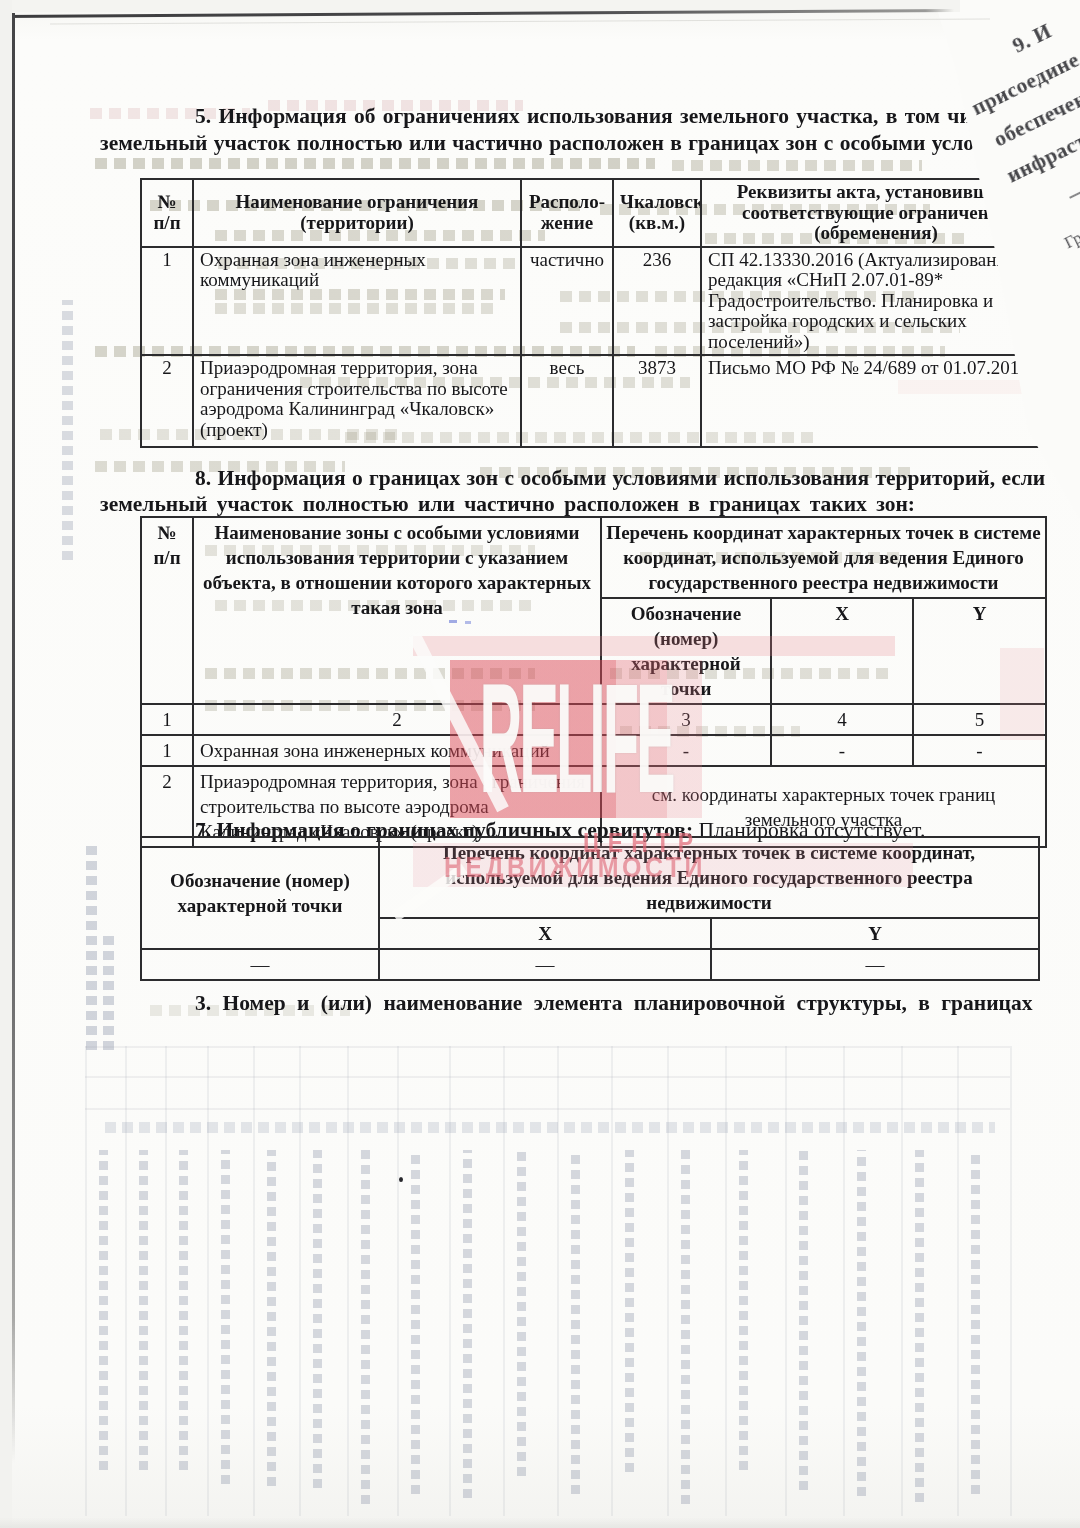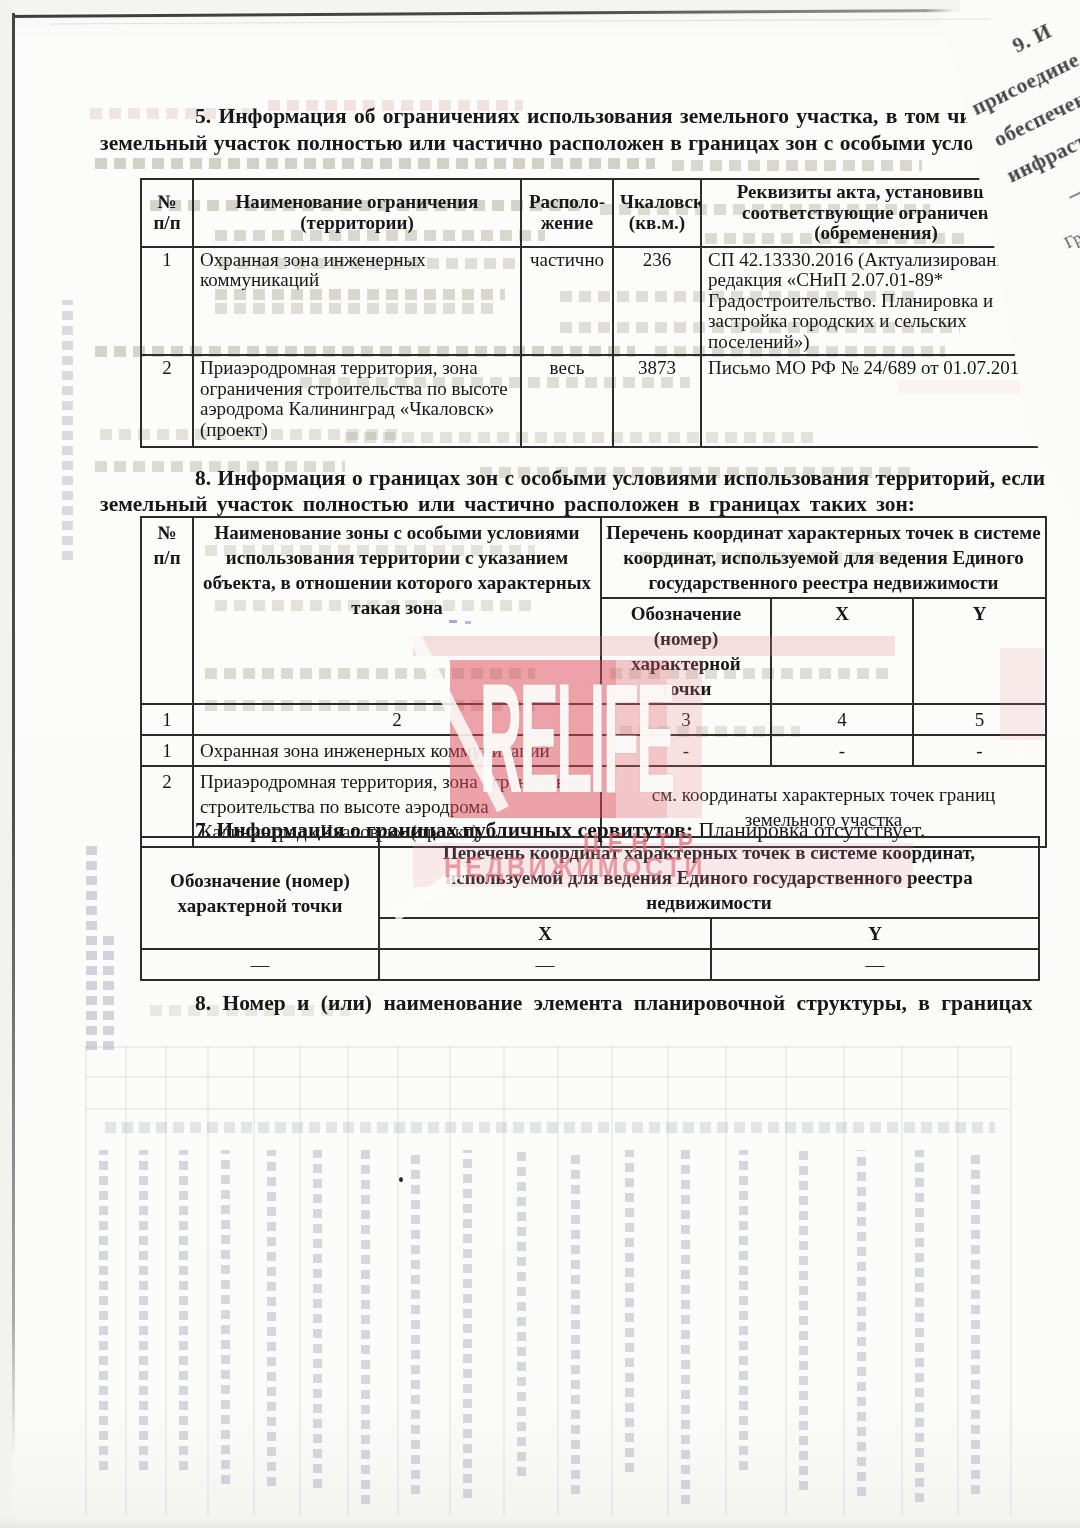--- a/index.html
+++ b/index.html
@@ -246,21 +246,21 @@
       <th>Y</th>
     </tr>
     <tr style="height:27px;">
       <td class="ctr">—</td>
       <td class="ctr">—</td>
       <td class="ctr">—</td>
     </tr>
   </tbody>
     </table>
 
-  <div class="hline" style="left:195px;top:991px;word-spacing:6px;">8. Номер и (или) наименование элемента планировочной структуры, в границах</div>
+  <div class="hline" style="left:195px;top:991px;word-spacing:6px;">3. Номер и (или) наименование элемента планировочной структуры, в границах</div>
 
   <div class="mark" style="left:399px;top:1177px;width:4px;height:5px;border-radius:50%;background:#28282c;"></div>
   <div class="mark" style="left:449px;top:620px;width:8px;height:3px;background:rgba(70,90,205,.5);"></div>
   <div class="mark" style="left:465px;top:621px;width:6px;height:3px;background:rgba(70,90,205,.4);"></div>
 
   <div class="wm wm-band1"></div>
   <div class="wm wm-band2"></div>
   <div class="wm wm-patch" style="left:1000px;top:648px;width:44px;height:92px;"></div>
   <div class="wm wm-patch" style="left:898px;top:380px;width:140px;height:14px;opacity:.5;"></div>
   <div class="wm wm-block">

